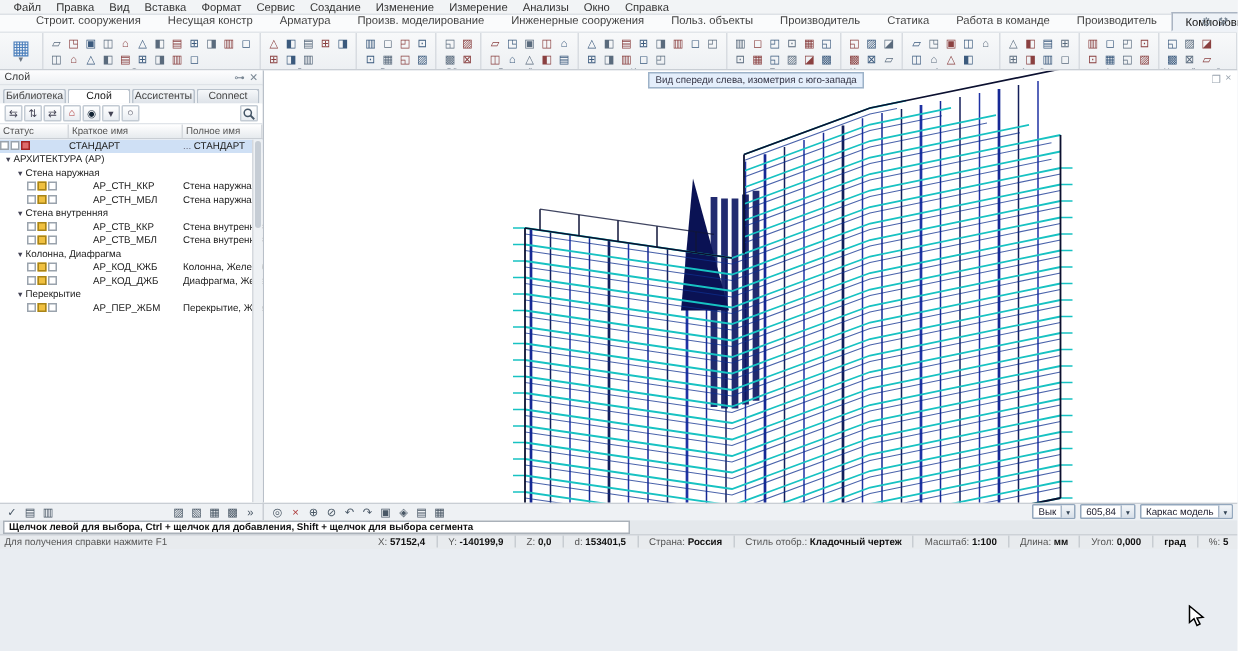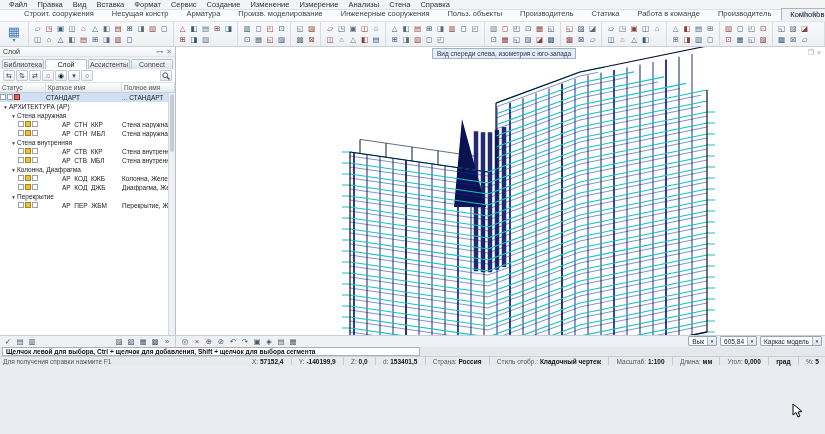--- a/index.html
+++ b/index.html
@@ -102,21 +102,21 @@
       <div class="mitem">Файл</div>
       <div class="mitem">Правка</div>
       <div class="mitem">Вид</div>
       <div class="mitem">Вставка</div>
       <div class="mitem">Формат</div>
       <div class="mitem">Сервис</div>
       <div class="mitem">Создание</div>
       <div class="mitem">Изменение</div>
       <div class="mitem">Измерение</div>
       <div class="mitem">Анализы</div>
-      <div class="mitem">Стена</div>
+      <div class="mitem">Окно</div>
       <div class="mitem">Справка</div>
     </div>
 
   <div class="tabsrow">
     <div style="display:flex" id="rtabs">
         <div class="rtab">Строит. сооружения</div>
         <div class="rtab">Несущая констр</div>
         <div class="rtab">Арматура</div>
         <div class="rtab">Произв. моделирование</div>
         <div class="rtab">Инженерные сооружения</div>

